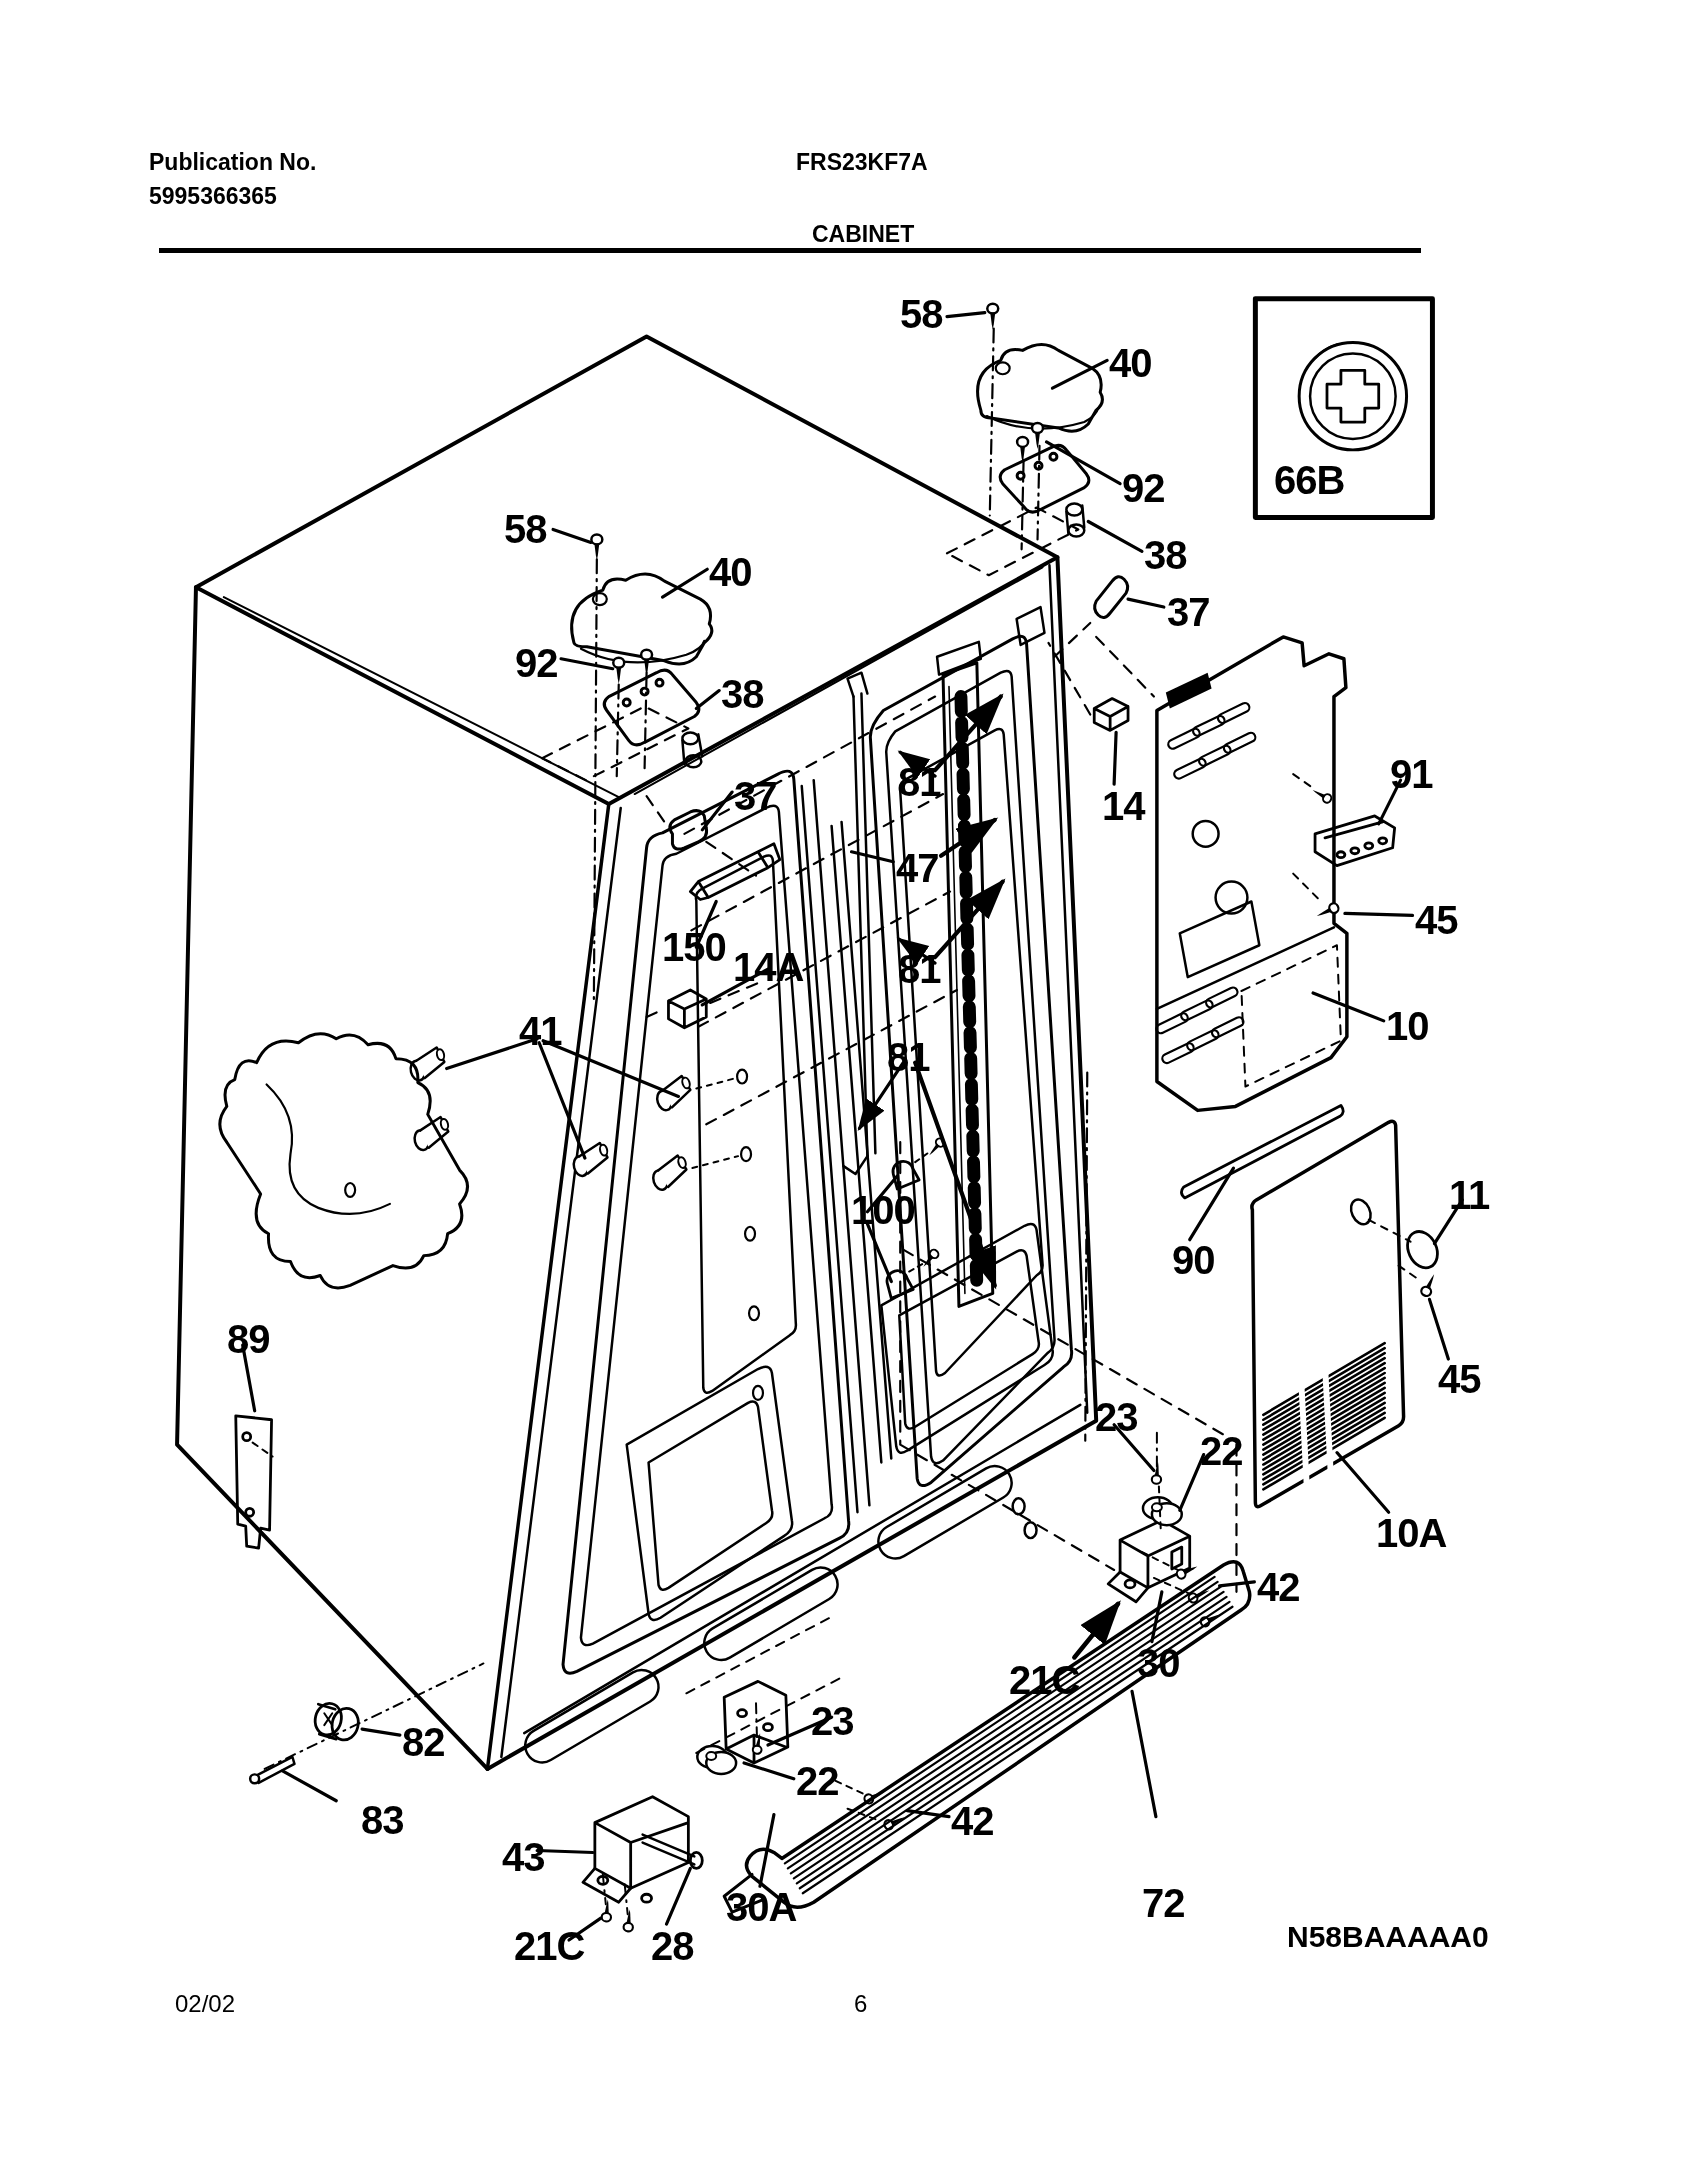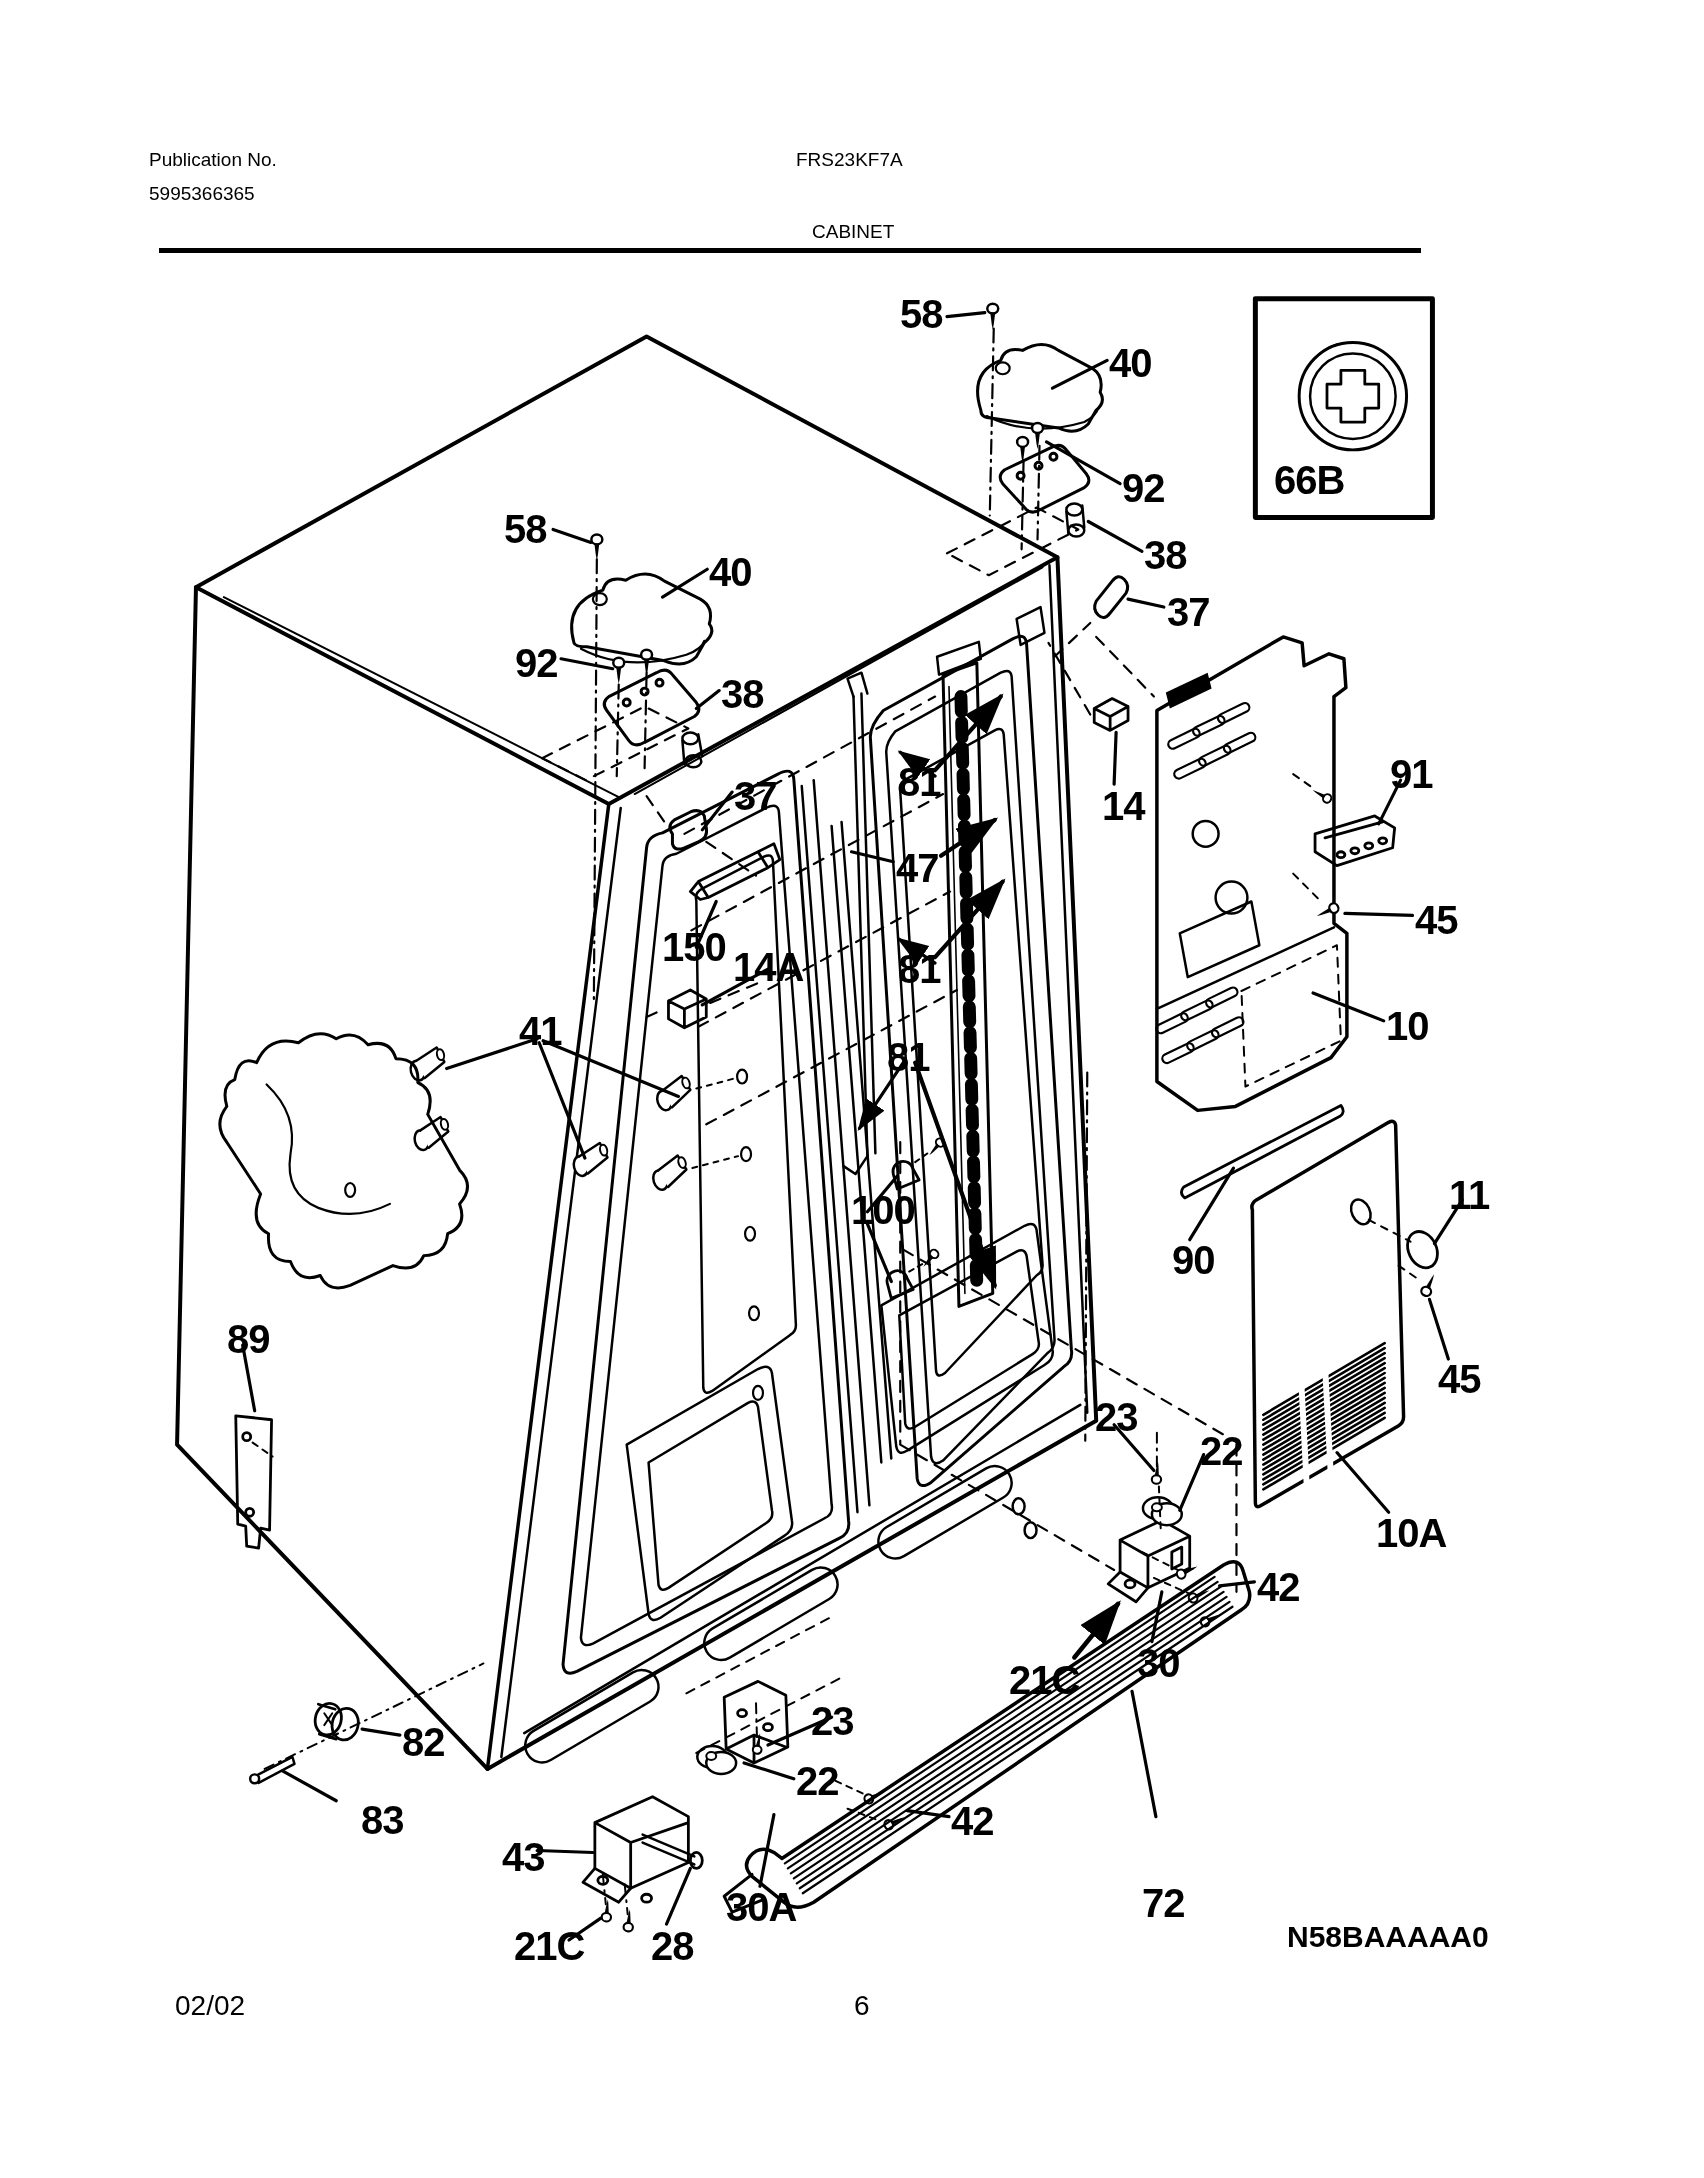--- a/index.html
+++ b/index.html
@@ -1,24 +1,24 @@
 <!DOCTYPE html>
 <html><head>
 <meta charset="utf-8">
 <style>
   html,body{margin:0;padding:0;background:#e8e8e8;}
   #page{position:relative;width:1704px;height:2178px;background:#ffffff;
         font-family:"Liberation Sans",sans-serif;color:#000;overflow:hidden;}
   #art{position:absolute;left:0;top:0;width:1704px;height:2178px;}
   .txt{position:absolute;white-space:nowrap;}
-  .hdr{font-size:19px;font-weight:400;letter-spacing:0px;}
+  .hdr{font-size:23px;font-weight:700;letter-spacing:0px;}
   .plabel{position:absolute;font-size:40px;font-weight:900;letter-spacing:-1px;
           font-family:Liberation Sans, sans-serif;line-height:1;}
   .code{font-size:30px;font-weight:800;}
-  .ftr{font-size:28px;font-weight:400;}
+  .ftr{font-size:24px;font-weight:400;}
   #rule{position:absolute;left:159px;top:248px;width:1262px;height:5px;background:#000;}
   svg{stroke-linecap:round;stroke-linejoin:round;}
 </style>
 </head>
 <body>
 
 <div id="page">
 
   <svg id="art" viewBox="0 0 1713 2189" fill="none" stroke="#000" stroke-width="3">
     <defs>

